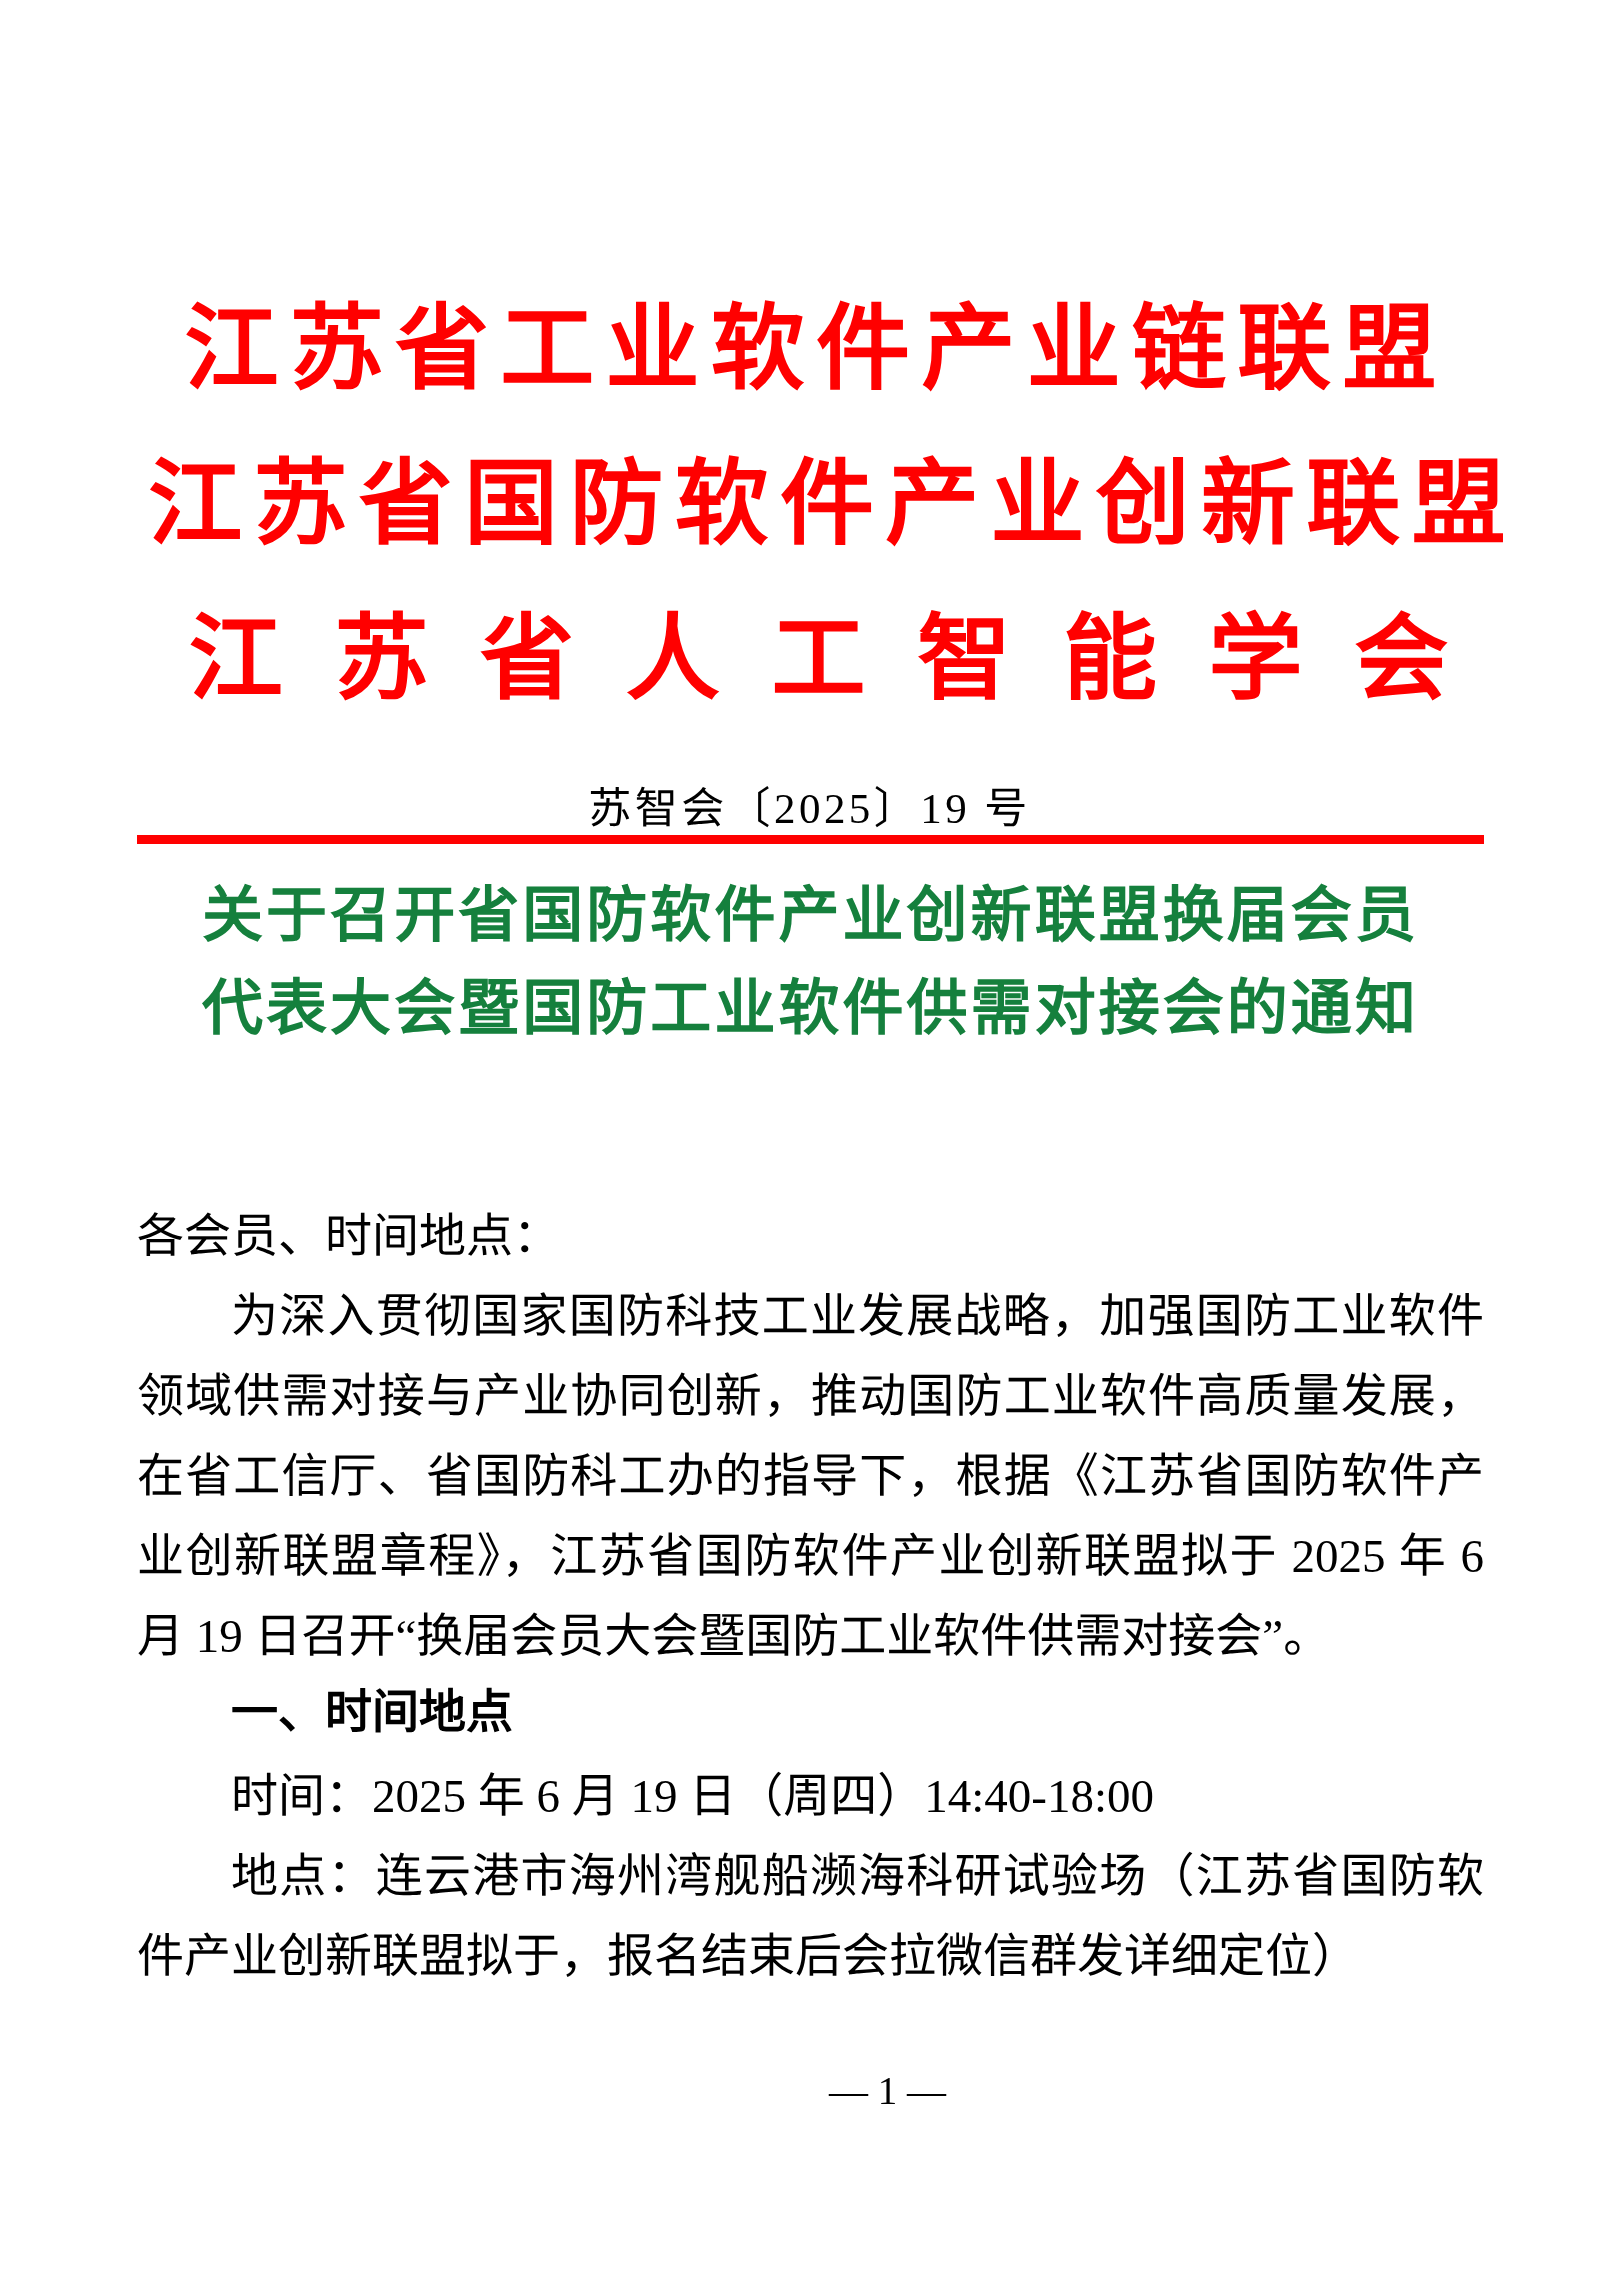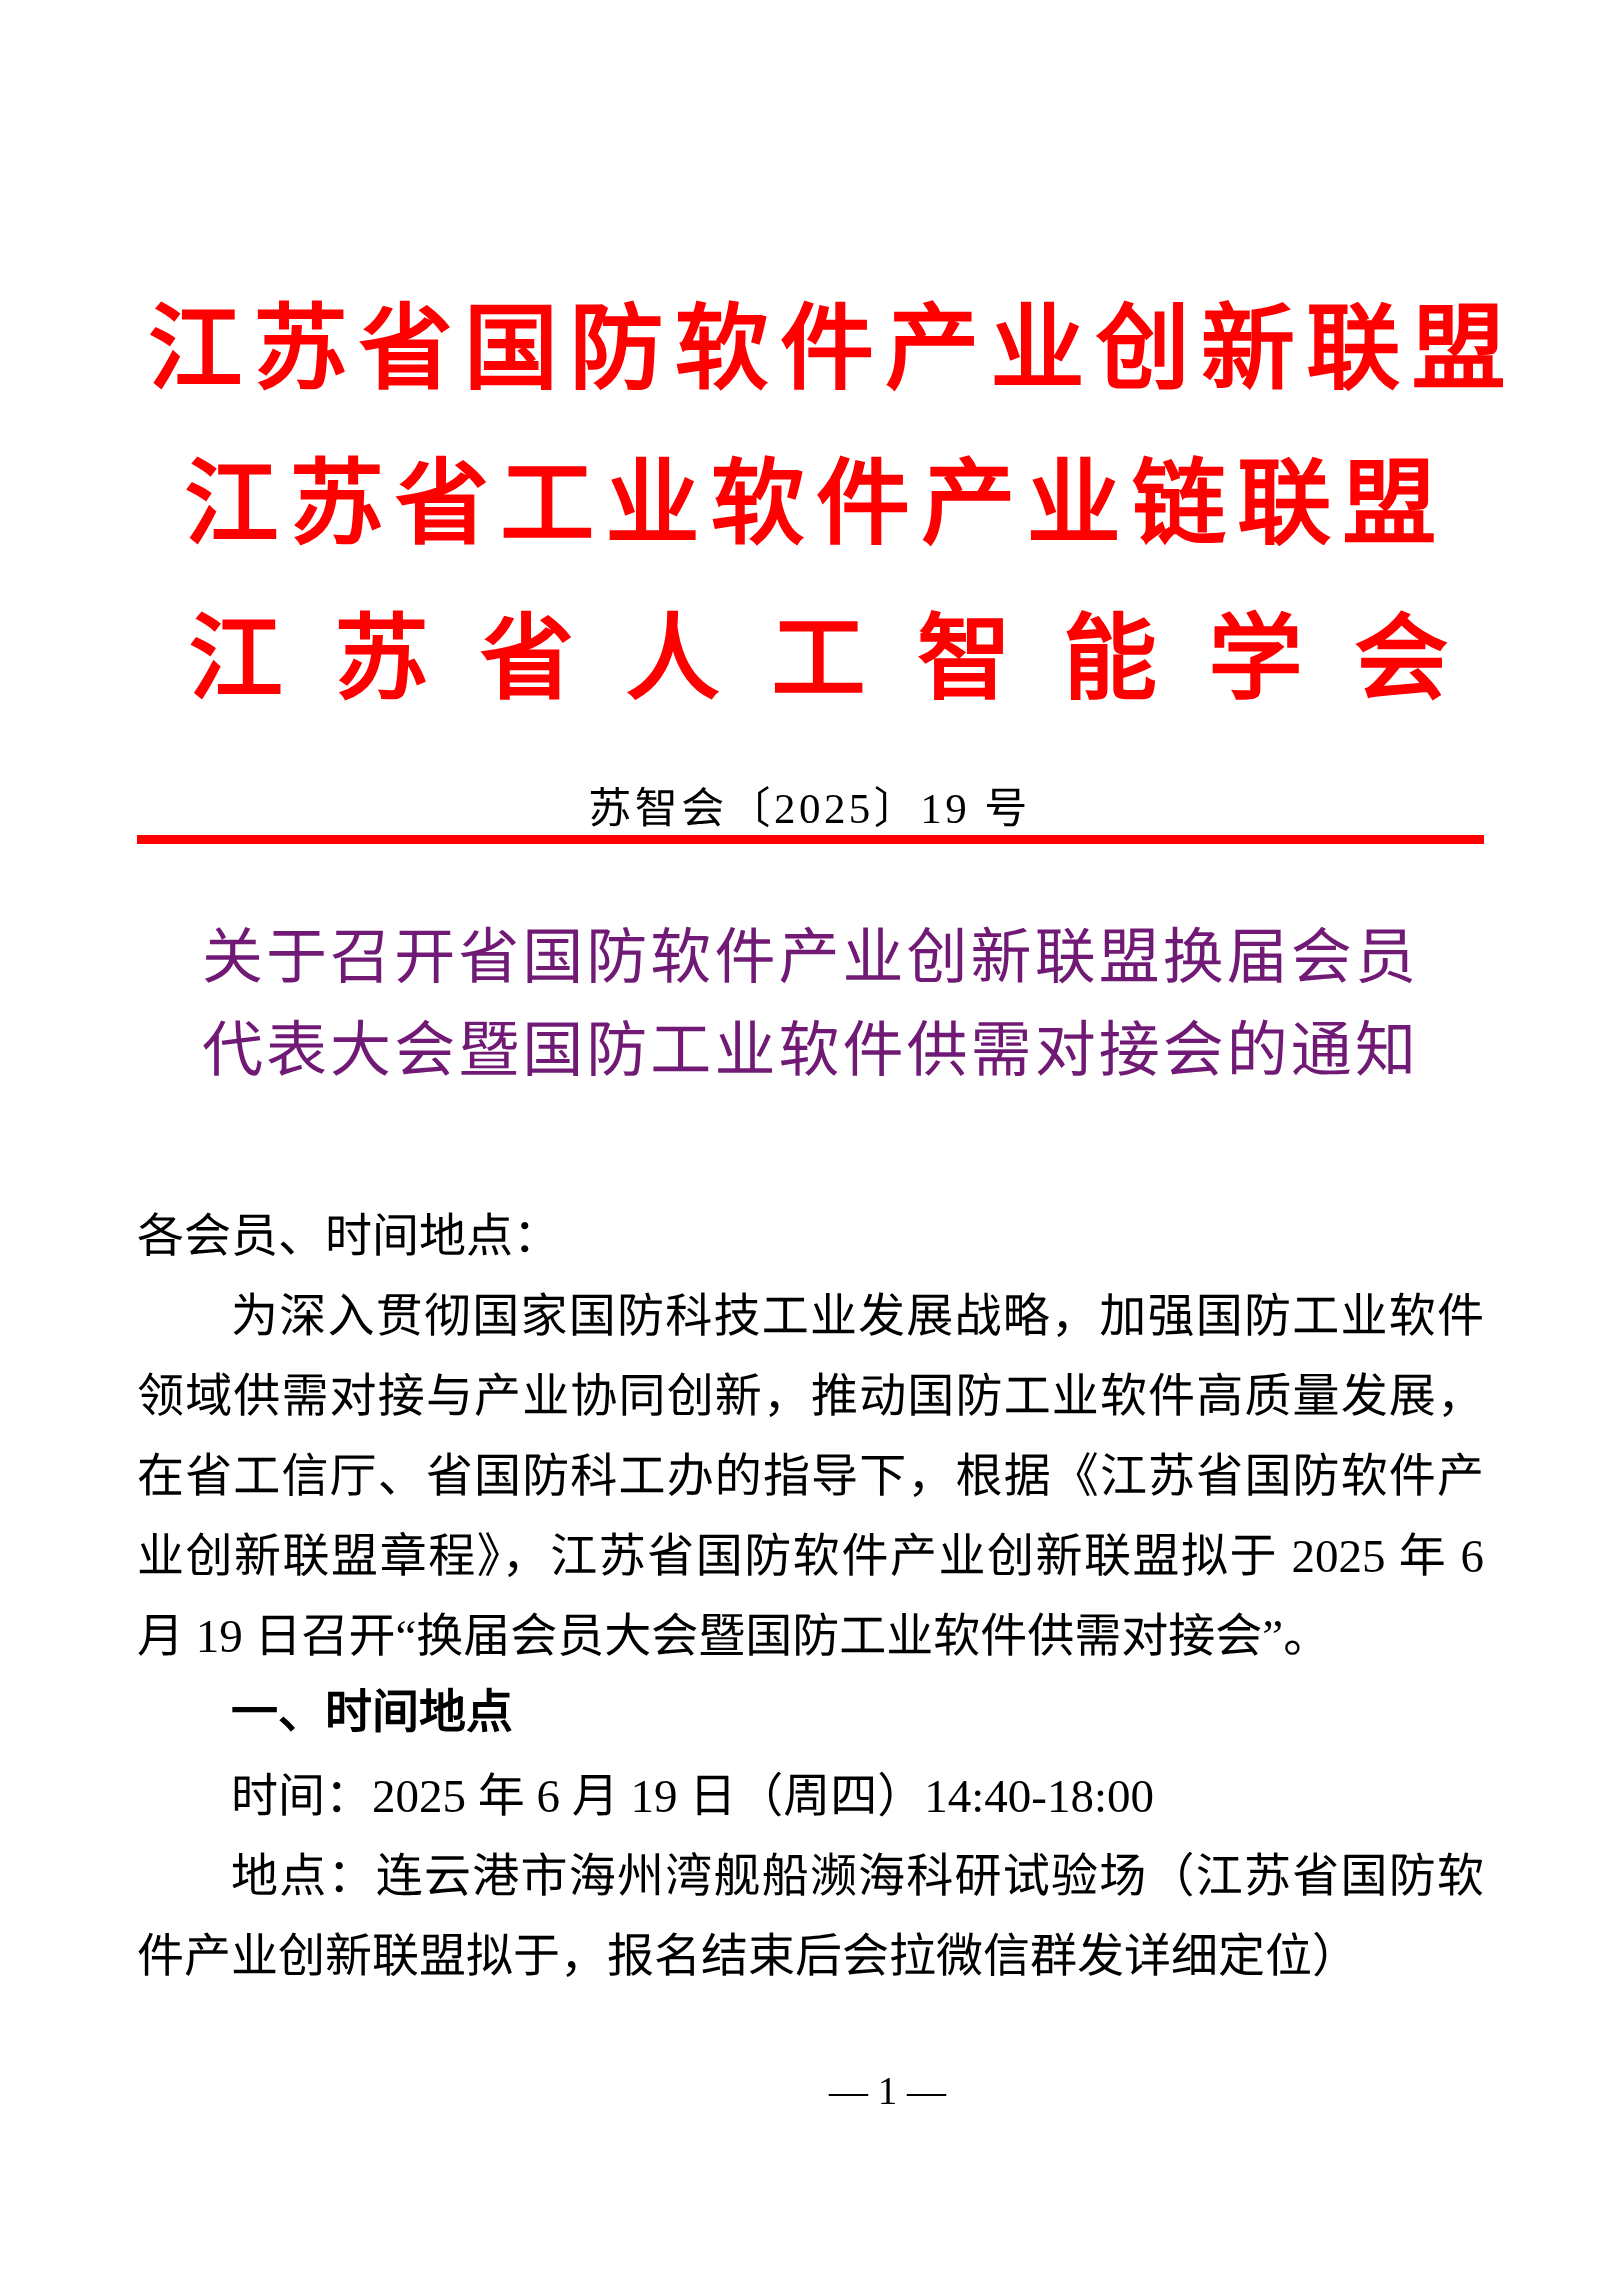--- a/index.html
+++ b/index.html
@@ -52,30 +52,30 @@
     position: absolute;
     top: 835px;
     left: 137px;
     width: 1347px;
     height: 8.8px;
     background: var(--accent-red, #ff0000);
   }
   
   .doc-title {
     position: absolute;
-    top: 911px;
+    top: 869px;
     left: 137px;
     right: 137px;
     margin: 0;
     text-align: center;
     font-size: 61px;
     line-height: 93px;
-    font-weight: 400;
+    font-weight: 700;
     letter-spacing: 0.05em;
-    color: #701a75;
+    color: #15803d;
   }
   
   .body-block {
     position: absolute;
     top: 1196px;
     left: 137px;
     right: 137px;
     font-size: 47px;
     line-height: 80px;
     text-align: justify;
@@ -101,22 +101,22 @@
     white-space: nowrap;
     color: #000000;
   }
 </style>
 </head>
 <body>
 
 <div class="page" style="background: rgb(255, 255, 255);">
 
   <header class="letterhead">
+    <div class="org-line">江苏省工业软件产业链联盟</div>
     <div class="org-line">江苏省国防软件产业创新联盟</div>
-    <div class="org-line">江苏省工业软件产业链联盟</div>
     <div class="org-line wide">江苏省人工智能学会</div>
   </header>
 
   <div class="doc-number">苏智会〔2025〕19 号</div>
 
   <div class="red-rule"></div>
 
   <h1 class="doc-title">
     <span>关于召开省国防软件产业创新联盟换届会员</span><br>
     <span>代表大会暨国防工业软件供需对接会的通知</span>

